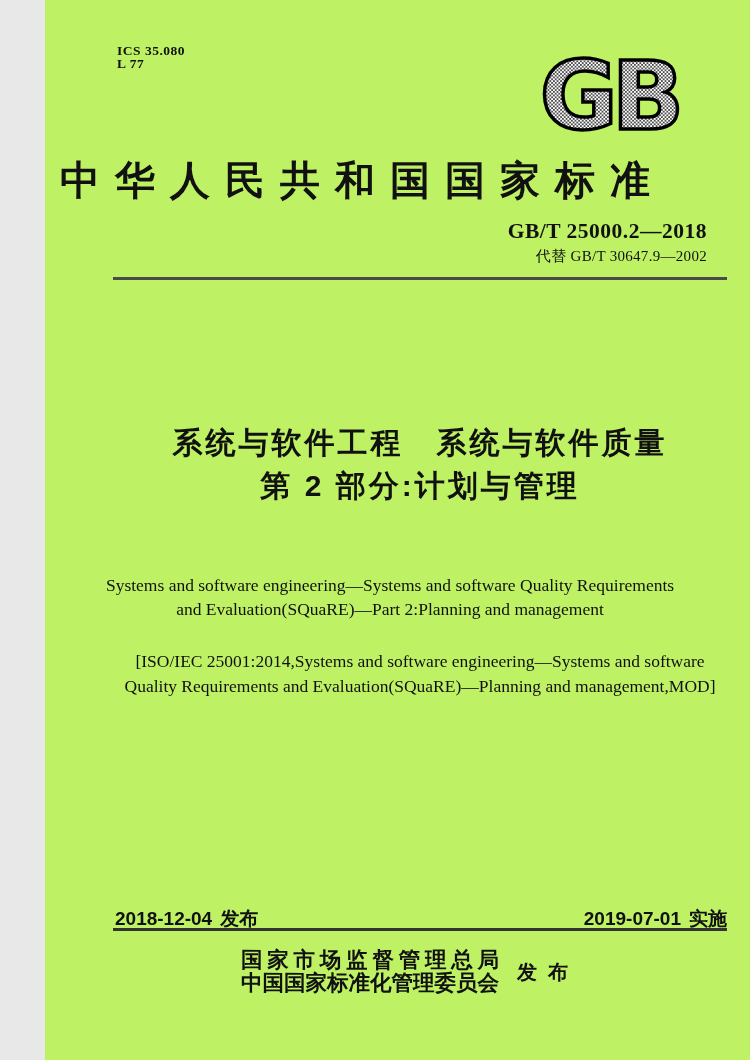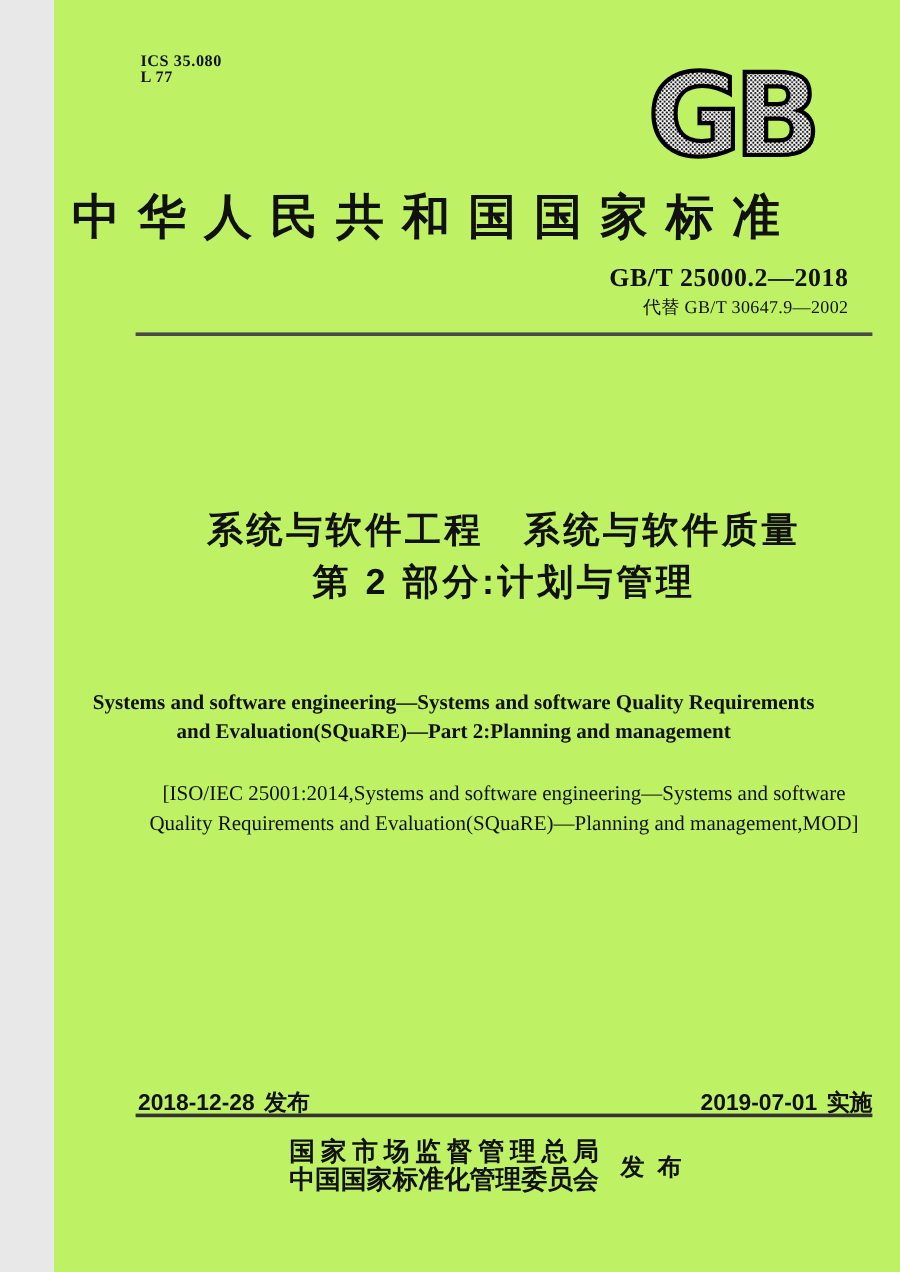--- a/index.html
+++ b/index.html
@@ -44,22 +44,22 @@
   .title-zh {
     position:absolute; top:421px; left:0; width:750px;
     text-align:center;
     font-family:"Liberation Sans","DejaVu Sans",sans-serif;
     font-weight:bold; font-size:30px; line-height:43px;
     letter-spacing:3px;
   }
 
   
   .title-en {
-    position:absolute; top:573px; left:0; width:666px;
-    text-align:center; font-weight:bold;
+    position:absolute; top:573px; left:12px; width:666px;
+    text-align:center; font-weight:normal;
     font-size:17.5px; line-height:24px;
   }
 
   
   .iso-note {
     position:absolute; top:649px; left:0; width:750px;
     text-align:center; font-size:17.5px; line-height:25px;
   }
 
   
@@ -122,21 +122,21 @@
     <div>and Evaluation(SQuaRE)—Part 2:Planning and management</div>
   </div>
 
   <div class="iso-note">
     <div>[ISO/IEC 25001:2014,Systems and software engineering—Systems and software</div>
     <div>Quality Requirements and Evaluation(SQuaRE)—Planning and management,MOD]</div>
   </div>
 
   <div class="date-row">
     <div>
-      <span>2018-12-28</span><span class="cn-label">发布</span>
+      <span>2018-12-04</span><span class="cn-label">发布</span>
     </div>
     <div>
       <span>2019-07-01</span><span class="cn-label">实施</span>
     </div>
   </div>
 
   <div class="rule rule-bottom" style="background: rgb(51, 51, 51);"></div>
 
   <div class="publisher">
     <div class="pub-lines">

